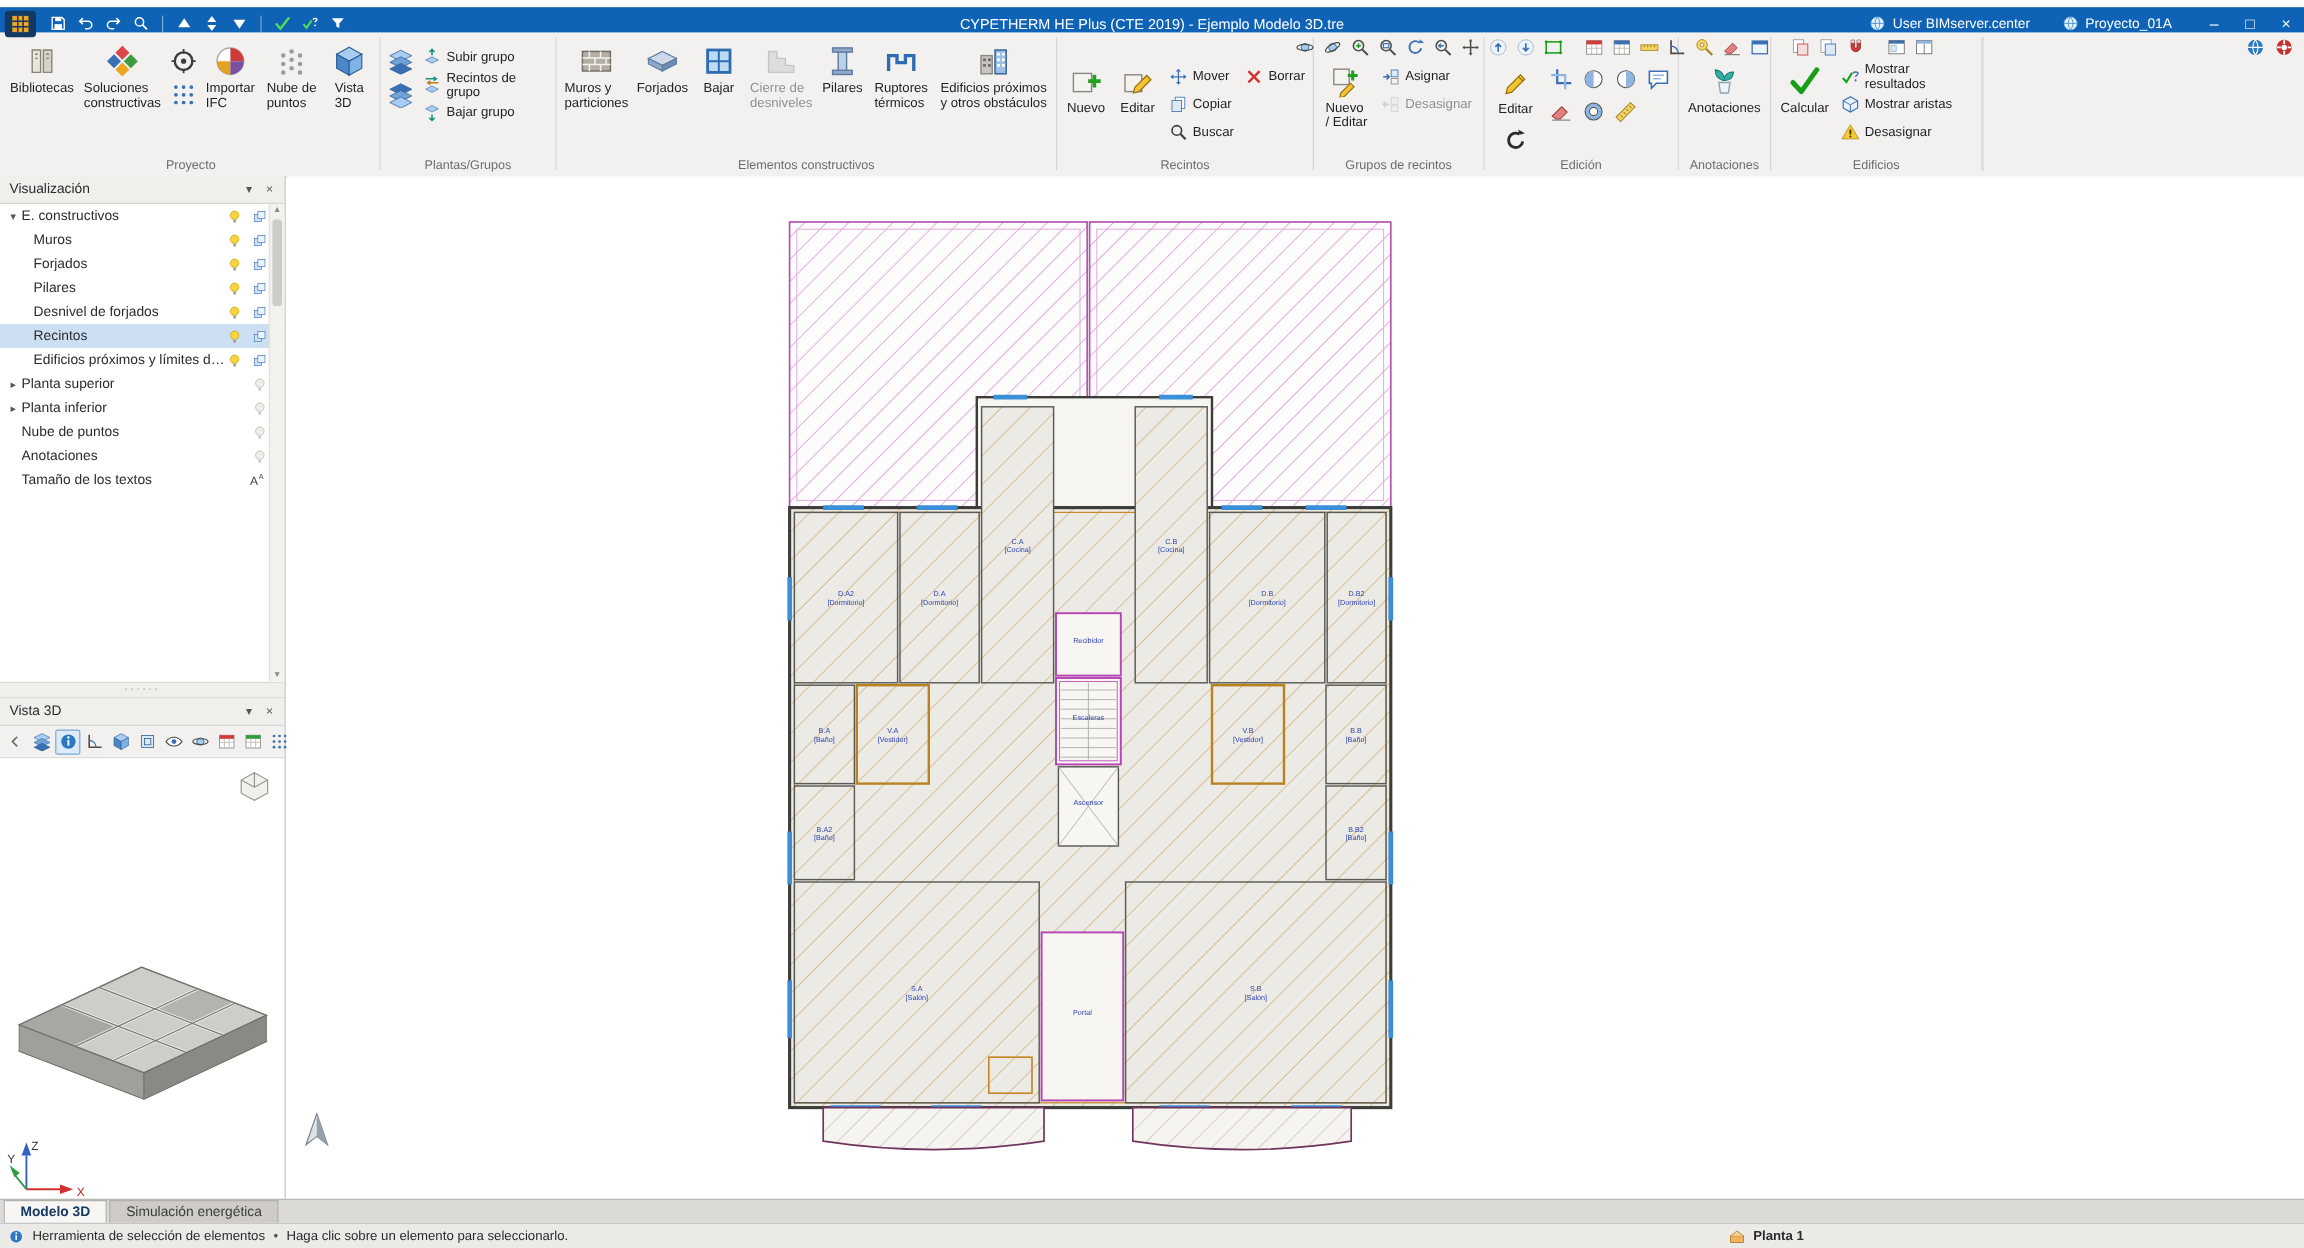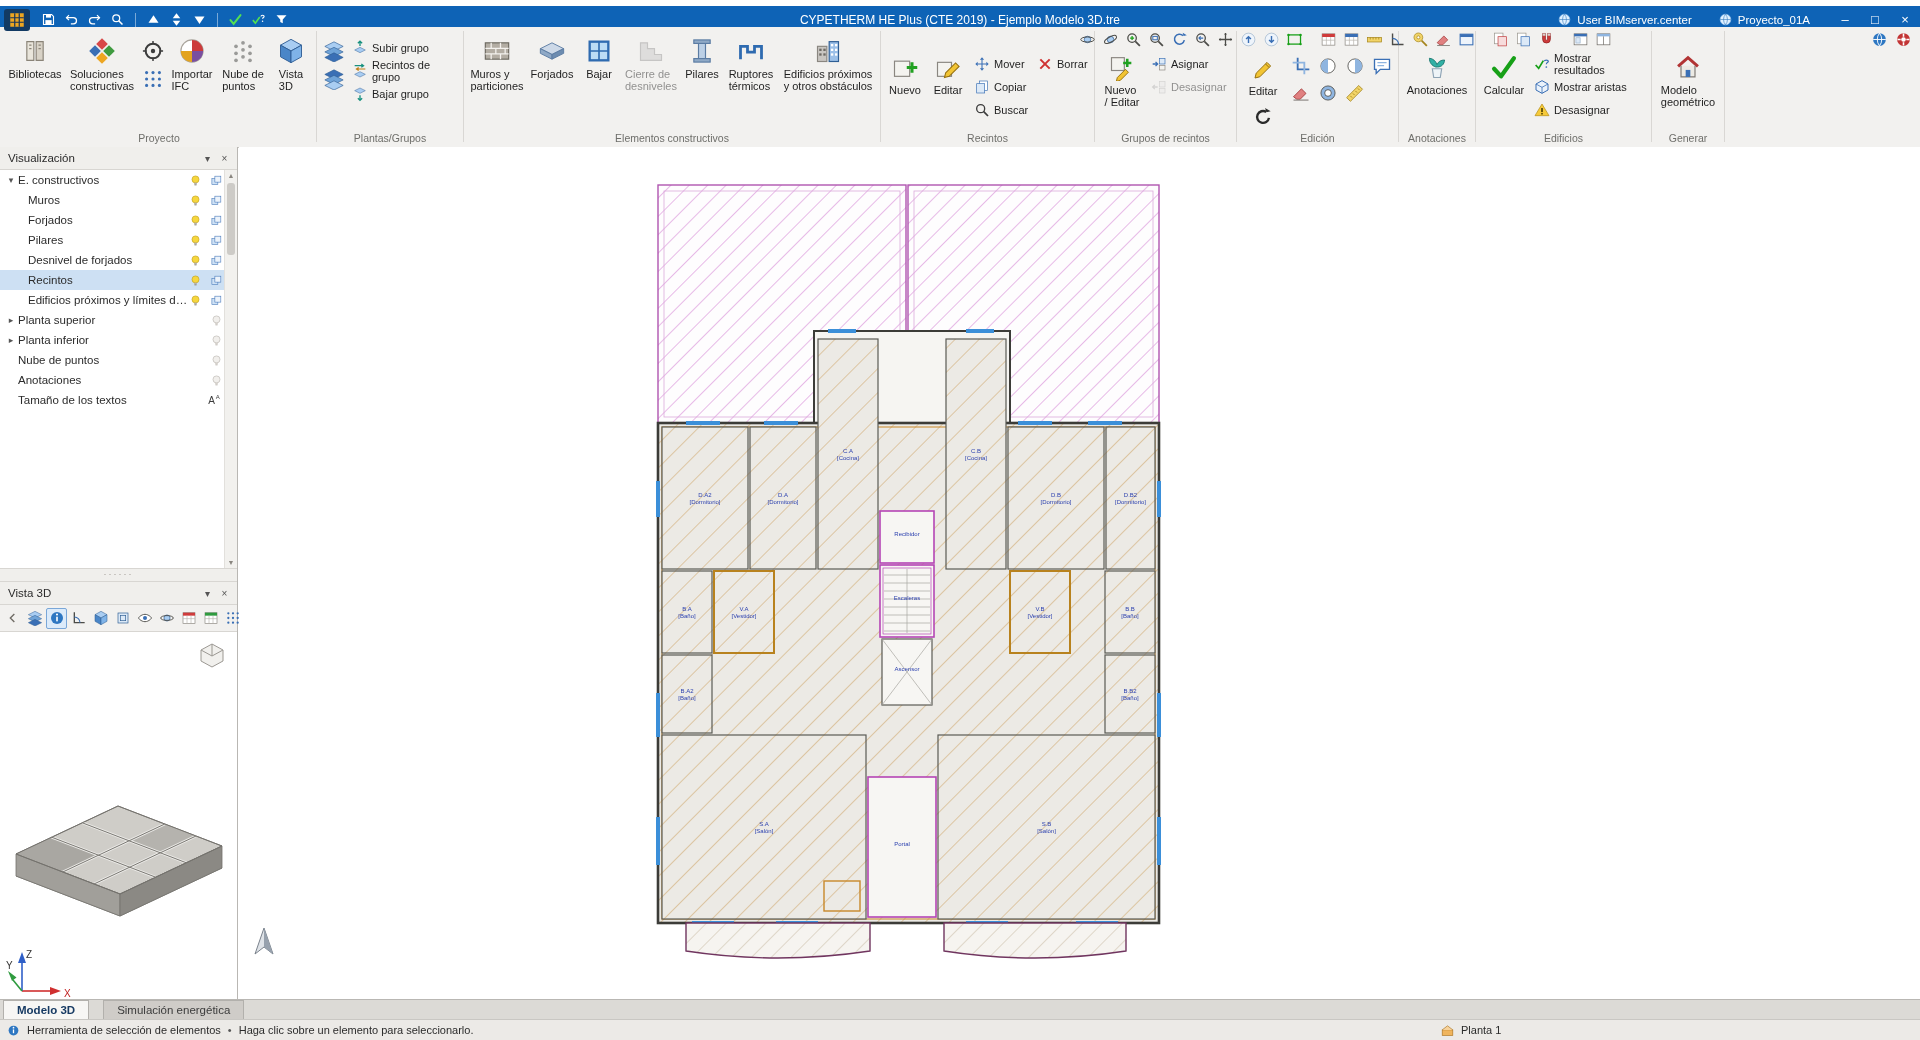--- a/index.html
+++ b/index.html
@@ -68,24 +68,24 @@
   
   .canvas{position:absolute;top:147px;left:239px;right:0;height:852px;background:#fff;}
   .wshead{height:22px;background:#f0efec;border-bottom:1px solid #d8d6d2;display:flex;align-items:center;padding:0 9px;font-size:11.5px;}
   .drawing{position:relative;height:829px;background:#fff;overflow:hidden;}
   .fp{position:absolute;left:417px;top:34px;}
   .north{position:absolute;left:14px;bottom:16px;}
   .rlbl{font-size:6px;fill:#2a3fae;text-anchor:middle;font-family:"Liberation Sans",sans-serif;}
 
   
   .tabsbar{position:absolute;top:999px;left:0;right:0;height:20px;background:#dcdad6;border-top:1px solid #b9b7b3;display:flex;align-items:flex-end;padding-left:3px;box-sizing:border-box;}
-  .tab{height:19px;padding:0 13px;font-size:11.5px;display:flex;align-items:center;border:1px solid #b2b0ac;border-bottom:none;background:#cfccc8;color:#3c3c3c;margin-right:14px;text-align:right;}
+  .tab{height:19px;padding:0 13px;font-size:11.5px;display:flex;align-items:center;border:1px solid #b2b0ac;border-bottom:none;background:#cfccc8;color:#3c3c3c;margin-right:2px;text-align:right;}
   .tab.active{background:#f7f6f4;font-weight:bold;color:#173a63;}
   .statusbar{position:absolute;top:1019px;left:0;right:0;height:21px;background:#eceae7;border-top:1px solid #c9c7c3;display:flex;align-items:center;font-size:11px;padding:0 7px;gap:7px;box-sizing:border-box;}
-  .statusright{position:absolute;left:1440px;display:flex;gap:6px;align-items:center;}
+  .statusright{position:absolute;left:1440px;display:flex;gap:6px;align-items:center;font-weight:bold;}
   .dot{color:#555;}
 </style>
 </head>
 <body>
 
 <div id="app">
 
   <div class="titlebar">
     <div id="qat" class="qat">
         <button class="qtile">
@@ -686,36 +686,20 @@
                     <circle cx="12" cy="17.6" r="1.3" fill="#4a3c00"></circle>
                   </svg>
                 </span>
                 <span>Desasignar</span>
               </button>
             </div>
           </div>
           <div class="rgl">Edificios</div>
         </div>
         <div class="rsep"></div>
-        <div class="rgroup pushed">
-          <div class="rgc">
-            <button class="rbig" style="width:64px">
-              <span class="ic" style="width:28px;height:28px">
-                <svg viewBox="0 0 24 24">
-                  <path d="M3.5 11.5 12 4l8.5 7.5" fill="none" stroke="#b23434" stroke-width="2.6"></path>
-                  <path d="M6 11v9.5h12V11" fill="#eceae4" stroke="#7e7a74"></path>
-                  <rect x="10" y="14.5" width="4" height="6" fill="#3a6fb5"></rect>
-                </svg>
-              </span>
-              <span class="rbl">Modelo
-geométrico</span>
-            </button>
-          </div>
-          <div class="rgl">Generar</div>
-        </div>
         <div class="rsep"></div>
       </div>
     <div id="minibar" class="minibar">
         <button class="mbtn">
           <span class="ic" style="width:17px;height:17px">
             <svg viewBox="0 0 24 24">
               <circle cx="12" cy="12" r="4.6" fill="#a9cdf2" stroke="#2f5e94"></circle>
               <ellipse cx="12" cy="12" rx="9.5" ry="3.6" fill="none" stroke="#4c4c48" stroke-width="1.4"></ellipse>
             </svg>
           </span>

